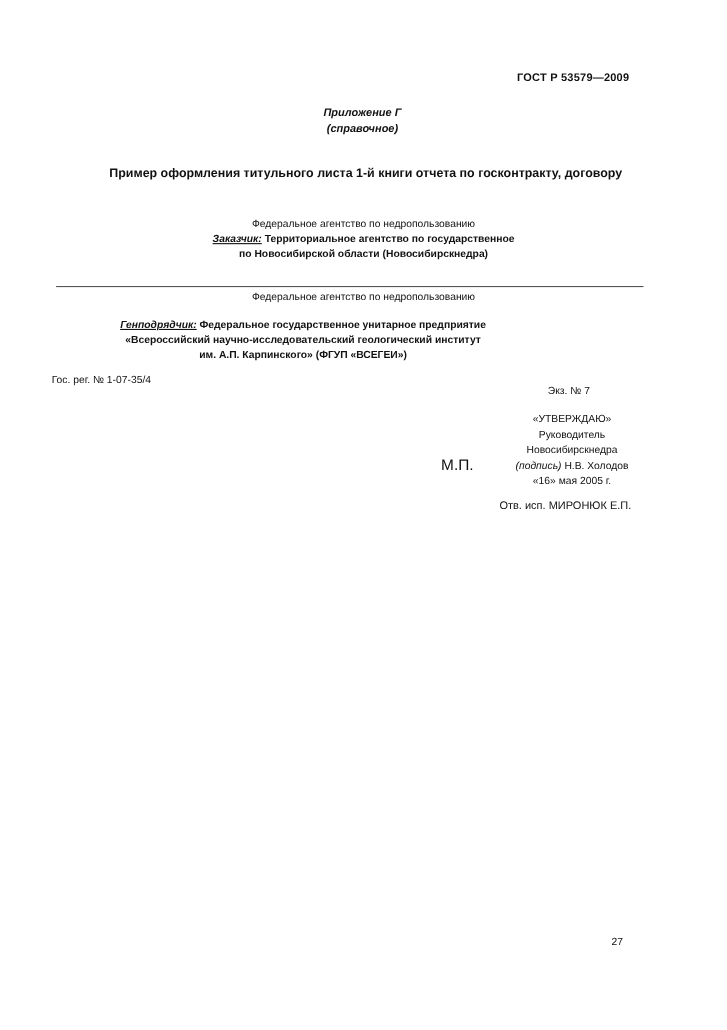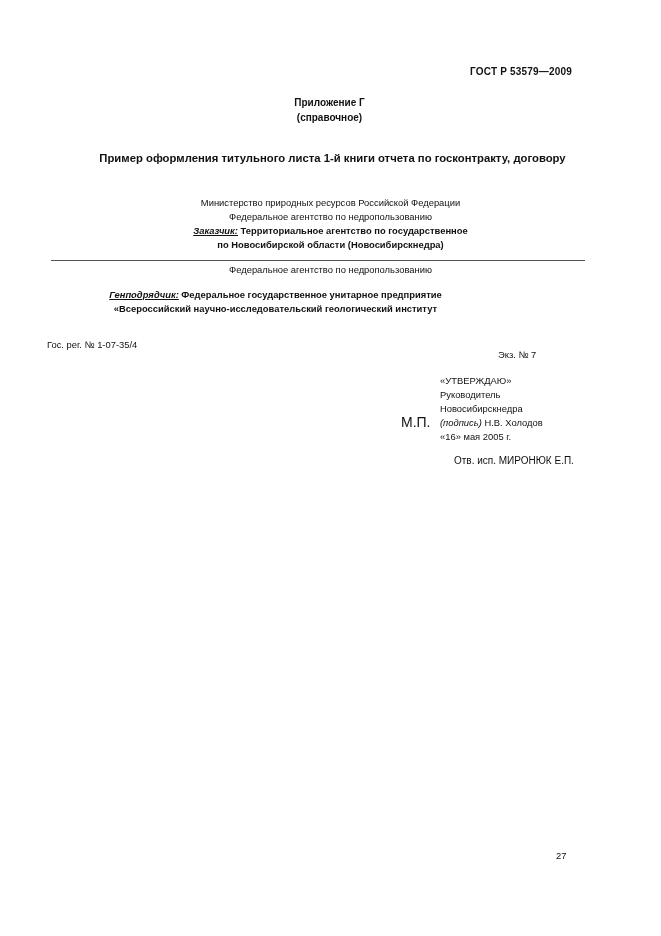--- a/index.html
+++ b/index.html
@@ -3,63 +3,63 @@
 <meta charset="utf-8">
 <style>
   html, body { margin: 0; padding: 0; background: #ffffff; }
   body {
     width: 661px; height: 936px; position: relative; overflow: hidden;
     font-family: "Liberation Sans", sans-serif; color: #111111;
   }
   .abs { position: absolute; white-space: nowrap; }
   .b { font-weight: bold; }
   .gost { left: 470px; top: 66px; font-size: 10px; font-weight: bold; letter-spacing: 0.2px; }
-  .appendix { left: 0; width: 661px; top: 95px; font-size: 10px; font-weight: bold; line-height: 15px; }
+  .appendix { left: 0; width: 661px; top: 95px; font-size: 10px; font-weight: bold; line-height: 15px; font-style: italic; }
   .appendix div { padding-left: 0; margin-left: -0px; text-align: center; position: relative; left: -1px; }
   .title { left: 0; width: 661px; top: 152px; font-size: 11.3px; font-weight: bold; text-align: center; left: 2px; }
   .block1 { left: 0; width: 661px; top: 196px; font-size: 9.4px; line-height: 14px; text-align: center; }
   .block1 .r { display: block; }
   .uline { text-decoration: underline; font-style: italic; font-weight: bold; }
   .rule { left: 51px; width: 534px; top: 260px; height: 0; border-top: 1px solid #555; }
   .fed2 { left: 0; width: 661px; top: 264px; font-size: 9.4px; text-align: center; }
   .block2 { left: 0; width: 551px; top: 288px; font-size: 9.4px; line-height: 13.5px; text-align: center; font-weight: bold; }
   .reg { left: 47px; top: 339px; font-size: 9.4px; }
   .ekz { left: 498px; top: 349px; font-size: 9.4px; }
-  .approve { left: 440px; width: 160px; top: 374px; font-size: 9.4px; line-height: 14px; }
+  .approve { left: 440px; width: 160px; top: 374px; font-size: 9.4px; line-height: 14px; text-align: center; }
   .mp { left: 401px; top: 414px; font-size: 14px; }
   .resp { left: 454px; top: 455px; font-size: 10px; text-align: center; }
   .page { left: 556px; top: 850px; font-size: 9.4px; text-align: center; }
   i.it { font-style: italic; }
 </style>
 </head>
 <body>
 
 <div class="abs gost">ГОСТ Р 53579—2009</div>
 
 <div class="abs appendix">
   <div>Приложение Г</div>
   <div>(справочное)</div>
 </div>
 
 <div class="abs title">Пример оформления титульного листа 1-й книги отчета по госконтракту, договору</div>
 
 <div class="abs block1">
-  <span class="r">Министерство природных ресурсов Российской Федерации</span>
   <span class="r">Федеральное агентство по недропользованию</span>
   <span class="r b"><span class="uline">Заказчик:</span><span> Территориальное агентство по государственное</span></span>
   <span class="r b">по Новосибирской области (Новосибирскнедра)</span>
 </div>
 
 <div class="abs rule"></div>
 
 <div class="abs fed2">Федеральное агентство по недропользованию</div>
 
 <div class="abs block2">
   <div><span class="uline">Генподрядчик:</span><span> Федеральное государственное унитарное предприятие</span></div>
   <div>«Всероссийский научно-исследовательский геологический институт</div>
+  <div>им. А.П. Карпинского» (ФГУП «ВСЕГЕИ»)</div>
 </div>
 
 <div class="abs reg">Гос. рег. № 1-07-35/4</div>
 
 <div class="abs ekz">Экз. № 7</div>
 
 <div class="abs approve">
   <div>«УТВЕРЖДАЮ»</div>
   <div>Руководитель</div>
   <div>Новосибирскнедра</div>

